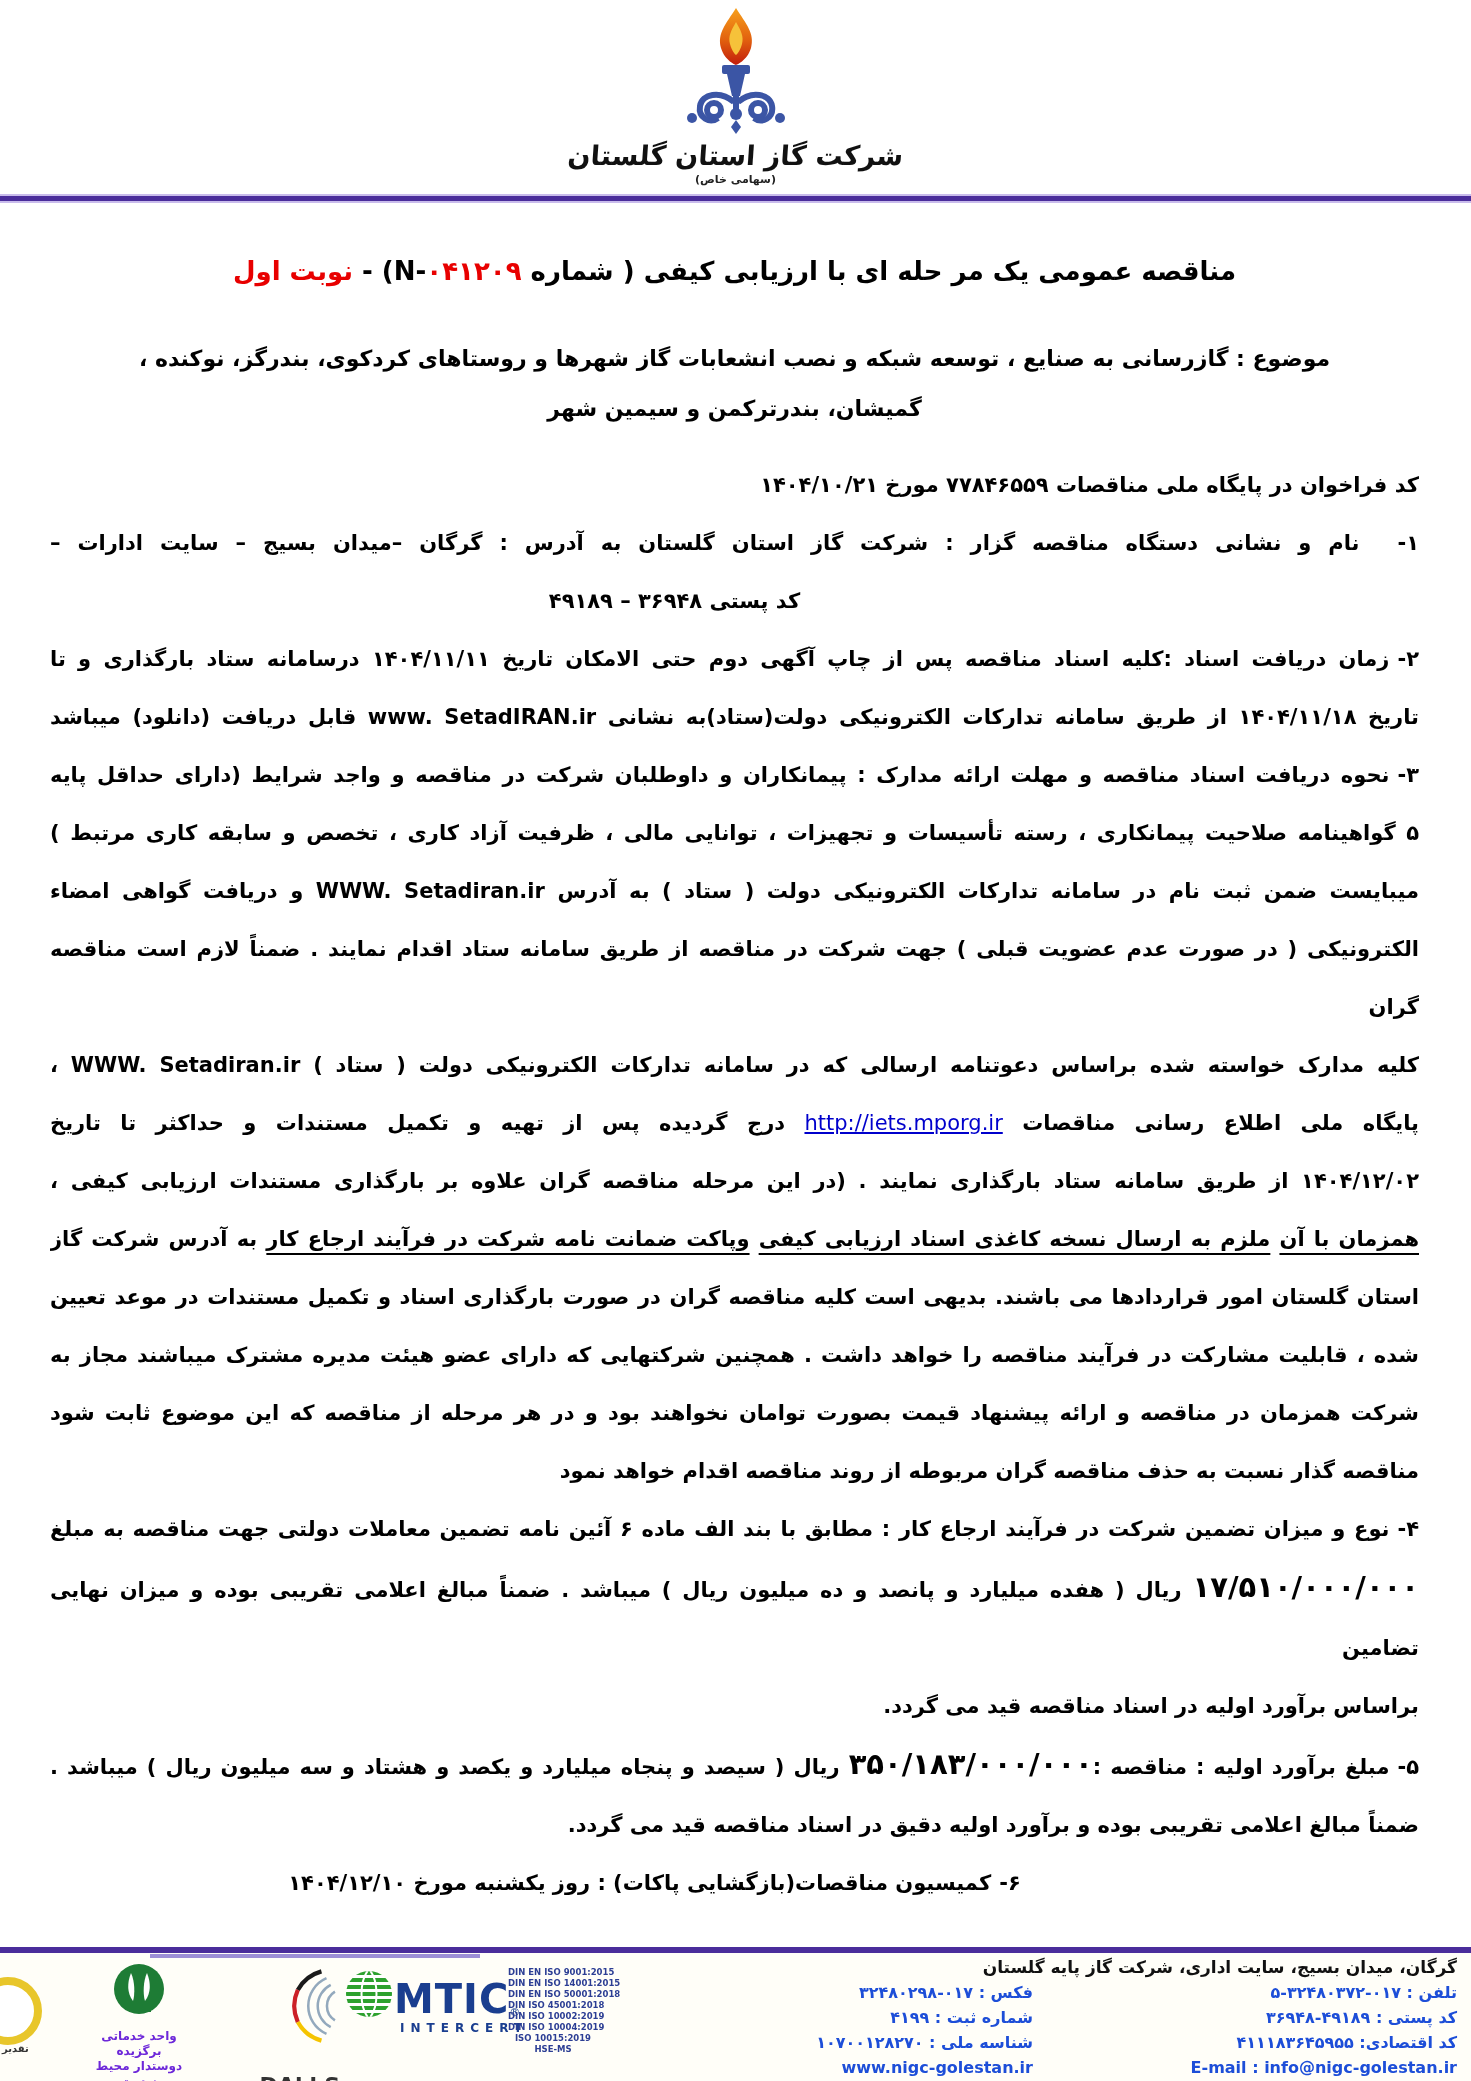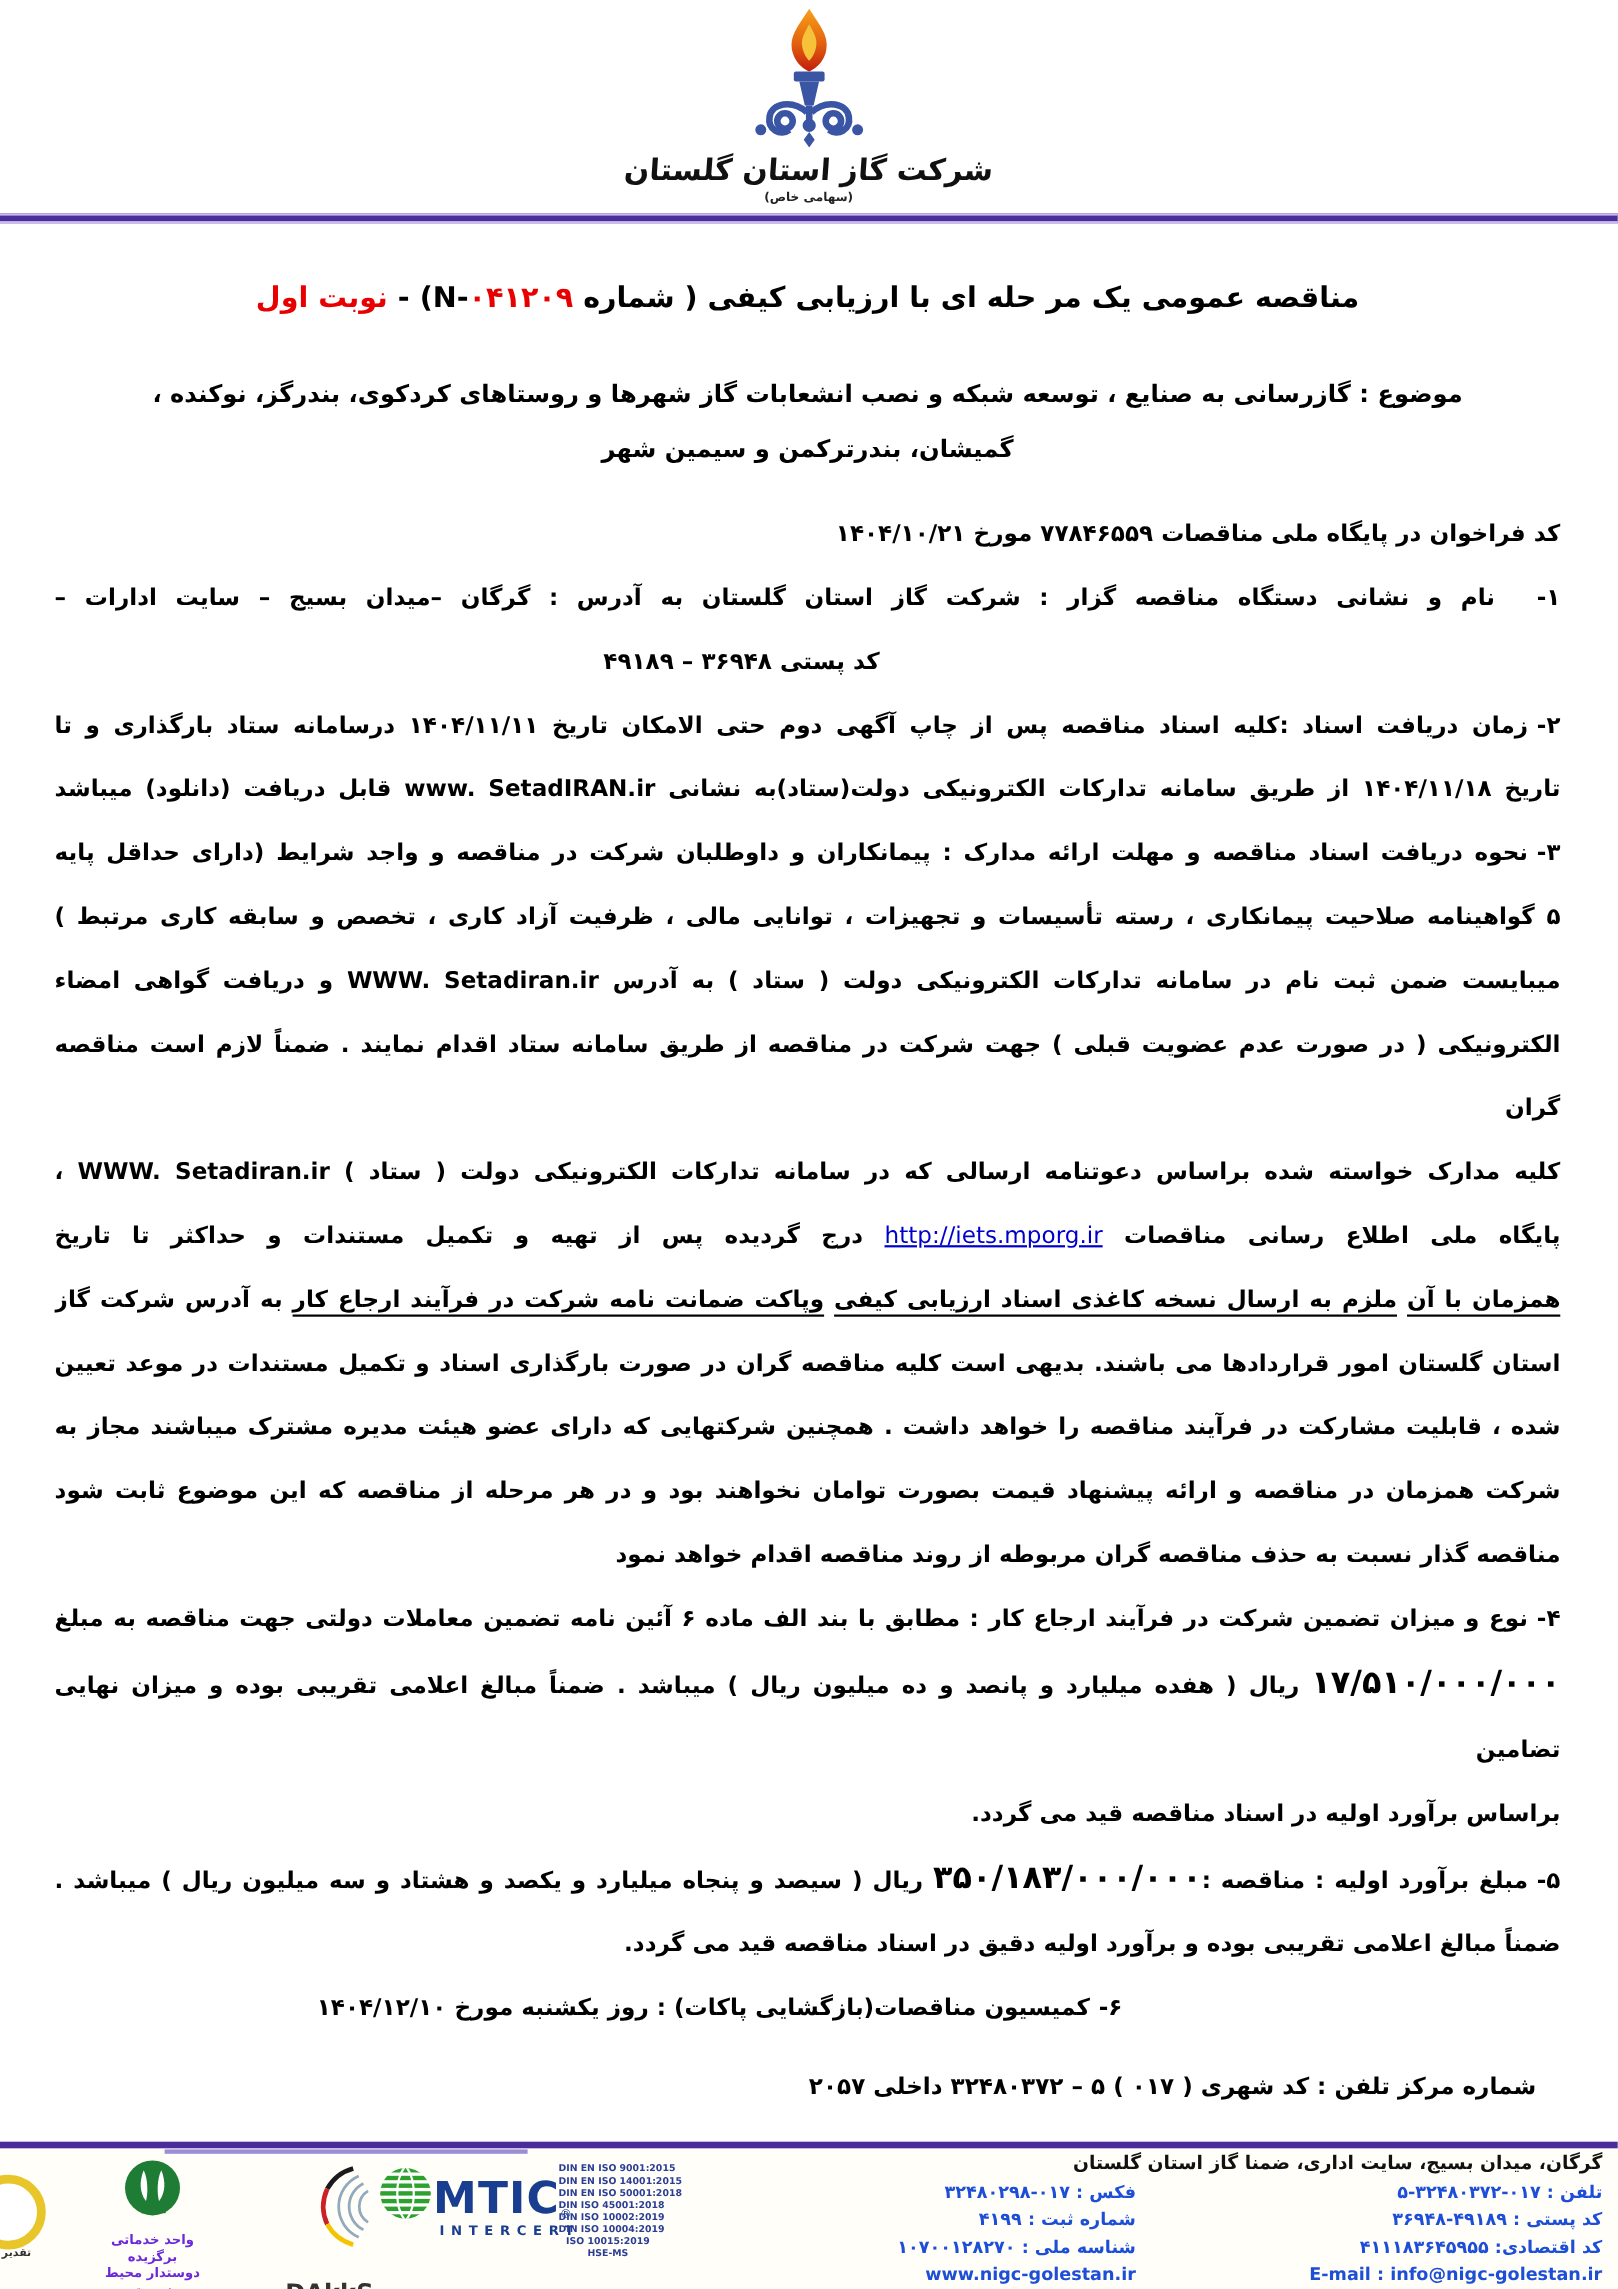--- a/index.html
+++ b/index.html
@@ -110,20 +110,21 @@
 
     <p class="ln just"><span class="numN">۲-</span><span class="lbl">زمان دریافت اسناد :</span><span>کلیه اسناد مناقصه پس از چاپ آگهی دوم حتی الامکان تاریخ ۱۴۰۴/۱۱/۱۱ درسامانه ستاد بارگذاری و تا</span></p>
     <p class="ln just"><span>تاریخ ۱۴۰۴/۱۱/۱۸ از طریق سامانه تدارکات الکترونیکی دولت(ستاد)به نشانی </span><span class="latin">www. SetadIRAN.ir</span><span> قابل دریافت (دانلود) میباشد</span></p>
 
     <p class="ln just"><span class="numN">۳-</span><span class="lbl">نحوه دریافت اسناد مناقصه و مهلت ارائه مدارک : </span><span>پیمانکاران و داوطلبان شرکت در مناقصه و واجد شرایط (دارای حداقل پایه</span></p>
     <p class="ln just">۵ گواهینامه صلاحیت پیمانکاری ، رسته تأسیسات و تجهیزات ، توانایی مالی ، ظرفیت آزاد کاری ، تخصص و سابقه کاری مرتبط )</p>
     <p class="ln just"><span>میبایست ضمن ثبت نام در سامانه تدارکات الکترونیکی دولت ( ستاد ) به آدرس </span><span class="latin">WWW. Setadiran.ir</span><span> و دریافت گواهی امضاء</span></p>
     <p class="ln just">الکترونیکی ( در صورت عدم عضویت قبلی ) جهت شرکت در مناقصه از طریق سامانه ستاد اقدام نمایند . ضمناً لازم است مناقصه گران</p>
     <p class="ln just"><span>کلیه مدارک خواسته شده براساس دعوتنامه ارسالی که در سامانه تدارکات الکترونیکی دولت ( ستاد ) </span><span class="latin">WWW. Setadiran.ir</span><span> ،</span></p>
     <p class="ln just"><span>پایگاه ملی اطلاع رسانی مناقصات </span><a class="lnk" href="#">http://iets.mporg.ir</a><span> درج گردیده پس از تهیه و تکمیل مستندات و حداکثر تا تاریخ</span></p>
+    <p class="ln just">۱۴۰۴/۱۲/۰۲ از طریق سامانه ستاد بارگذاری نمایند . (در این مرحله مناقصه گران علاوه بر بارگذاری مستندات ارزیابی کیفی ،</p>
     <p class="ln just"><span class="u">همزمان با آن</span> <span class="u">ملزم به ارسال نسخه کاغذی اسناد ارزیابی کیفی</span> <span class="u">وپاکت ضمانت نامه شرکت در فرآیند ارجاع کار</span> <span>به آدرس شرکت گاز</span></p>
     <p class="ln just">استان گلستان امور قراردادها می باشند. بدیهی است کلیه مناقصه گران در صورت بارگذاری اسناد و تکمیل مستندات در موعد تعیین</p>
     <p class="ln just">شده ، قابلیت مشارکت در فرآیند مناقصه را خواهد داشت . همچنین شرکتهایی که دارای عضو هیئت مدیره مشترک میباشند مجاز به</p>
     <p class="ln just">شرکت همزمان در مناقصه و ارائه پیشنهاد قیمت بصورت توامان نخواهند بود و در هر مرحله از مناقصه که این موضوع ثابت شود</p>
     <p class="ln r">مناقصه گذار نسبت به حذف مناقصه گران مربوطه از روند مناقصه اقدام خواهد نمود</p>
 
     <p class="ln just"><span class="numN">۴-</span><span class="lbl">نوع و میزان تضمین شرکت در فرآیند ارجاع کار : </span><span>مطابق با بند الف ماده ۶ آئین نامه تضمین معاملات دولتی جهت مناقصه به مبلغ</span></p>
     <p class="ln just"><span class="amount">۱۷/۵۱۰/۰۰۰/۰۰۰</span><span> ریال ( هفده میلیارد و پانصد و ده میلیون ریال ) میباشد . ضمناً مبالغ اعلامی تقریبی بوده و میزان نهایی تضامین</span></p>
     <p class="ln r">براساس برآورد اولیه در اسناد مناقصه قید می گردد.</p>
 
@@ -204,21 +205,21 @@
       <span>DIN EN ISO 14001:2015</span>
       <span>DIN EN ISO 50001:2018</span>
       <span>DIN ISO 45001:2018</span>
       <span>DIN ISO 10002:2019</span>
       <span>DIN ISO 10004:2019</span>
       <span>ISO 10015:2019</span>
       <span>HSE-MS</span>
     </div>
 
     <div class="contact">
-      <span class="addr">گرگان، میدان بسیج، سایت اداری، ضمنا گاز استان گلستان</span>
+      <span class="addr">گرگان، میدان بسیج، سایت اداری، شرکت گاز پایه گلستان</span>
       <div class="crow">
         <span class="cr">تلفن :  ۰۱۷-۳۲۴۸۰۳۷۲-۵</span>
         <span class="cl">فکس : ۰۱۷-۳۲۴۸۰۲۹۸</span>
       </div>
       <div class="crow">
         <span class="cr">کد پستی : ۴۹۱۸۹-۳۶۹۴۸</span>
         <span class="cl">شماره ثبت : ۴۱۹۹</span>
       </div>
       <div class="crow">
         <span class="cr">کد اقتصادی: ۴۱۱۱۸۳۶۴۵۹۵۵</span>

